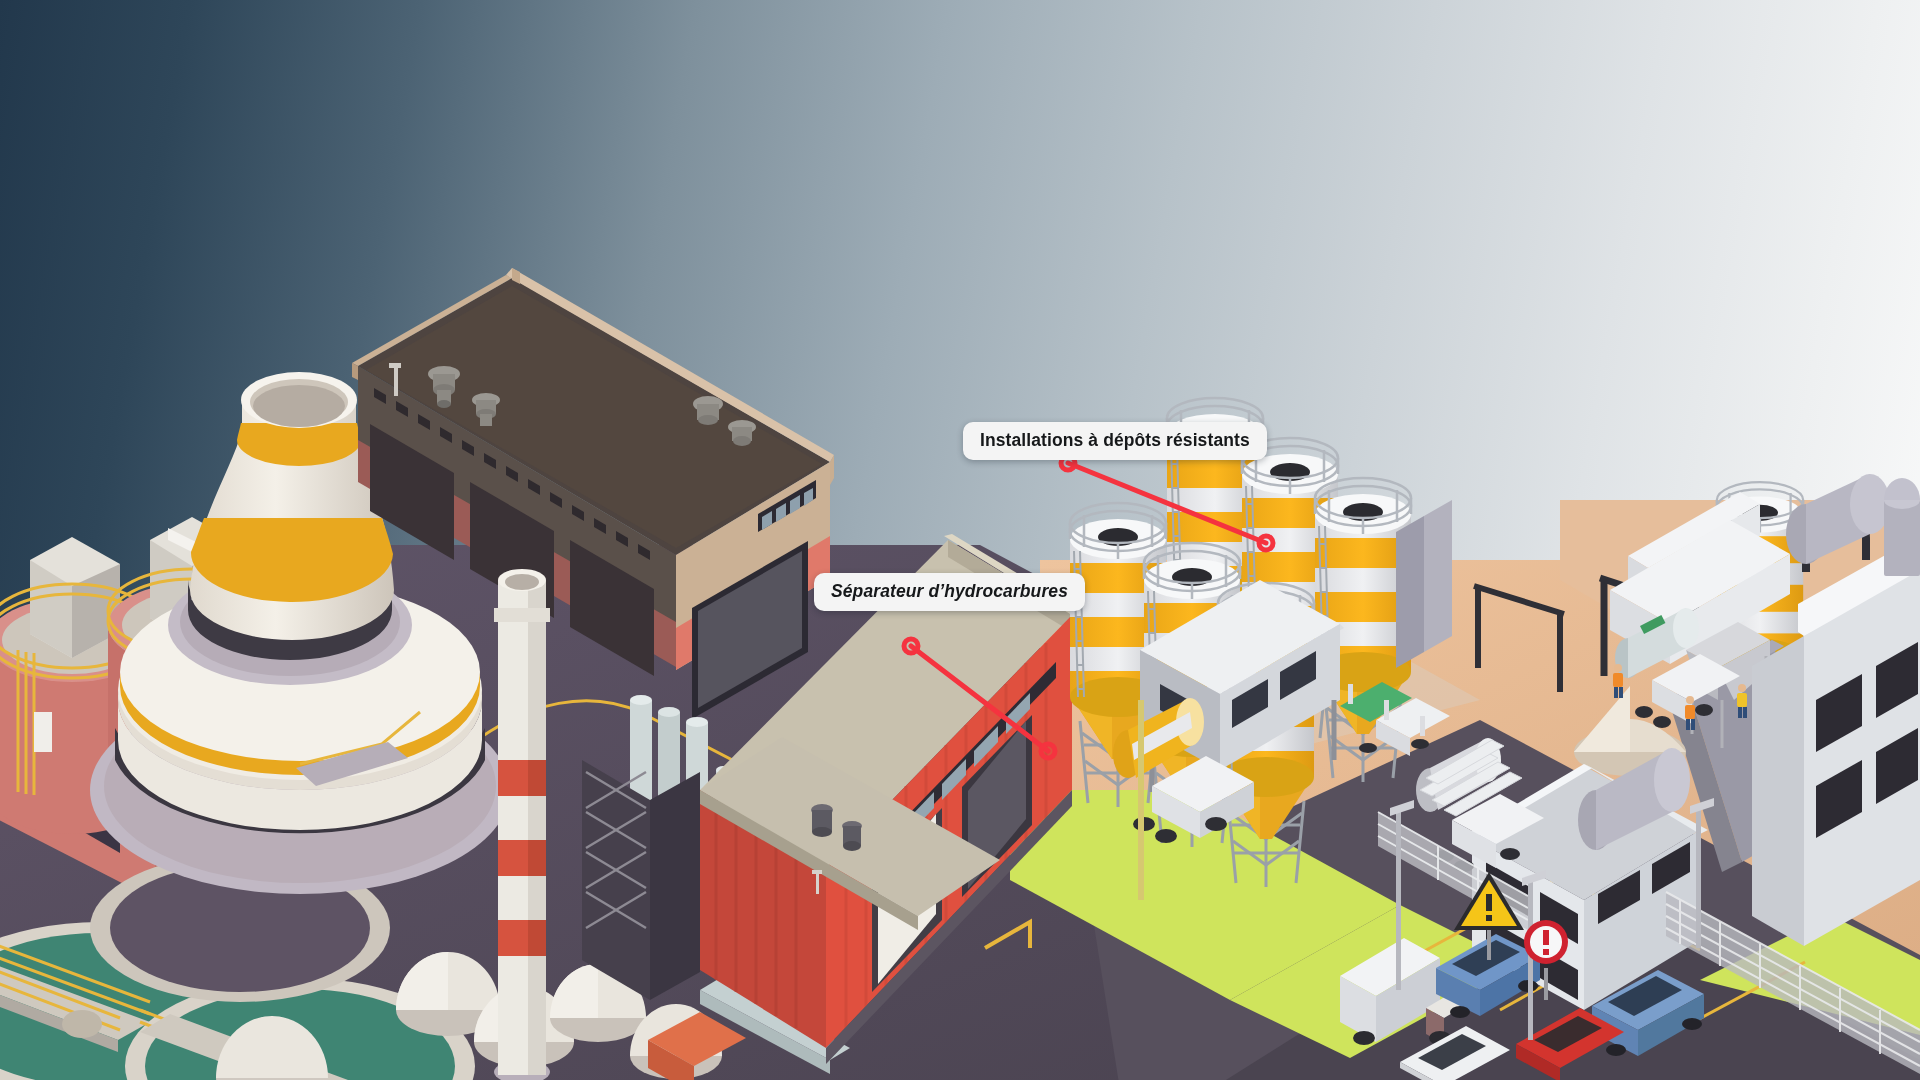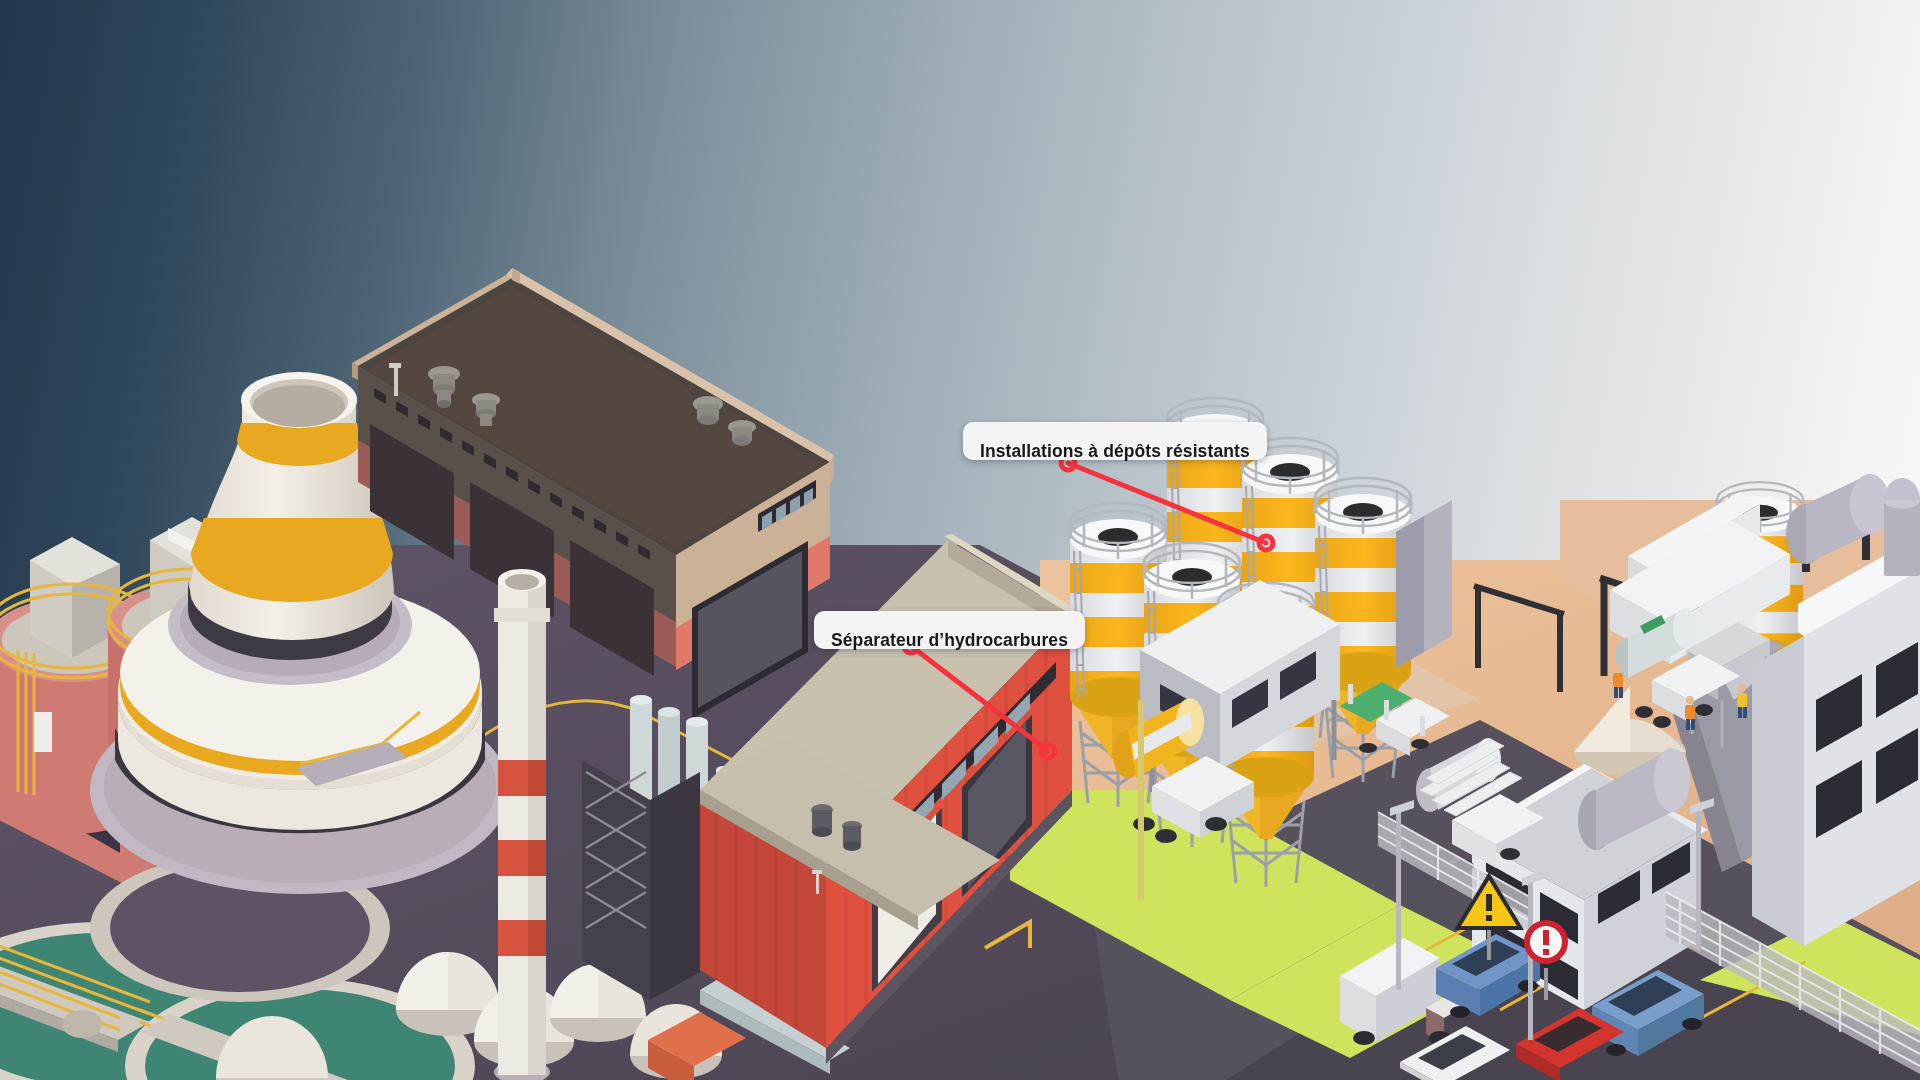--- a/index.html
+++ b/index.html
@@ -28,38 +28,38 @@
         #dfe3e6 79%,
         #eef0f1 89%,
         #fdfdfd 100%);
   }
   #scene{ position:absolute; inset:0; }
   svg.layer{ position:absolute; top:0; left:0; width:1920px; height:1080px; overflow:visible; }
 
   
   .callout{
     position:absolute;
-    display:flex; align-items:flex-end;
+    display:flex; align-items:center;
     height:38px;
     padding:0 17px;
     background:#f4f4f4;
     border-radius:10px;
     box-shadow:0 2px 6px rgba(20,30,40,.30);
     white-space:nowrap;
     z-index:60;
   }
   .callout .txt{
     font-size:17.5px;
     font-weight:bold;
     color:#16181a;
     letter-spacing:.1px;
     line-height:1;
   }
   #callout-1{ left:963px; top:422px; }
-  #callout-2{ left:814px; top:611px; }
+  #callout-2{ left:814px; top:573px;font-style:italic; }
   svg#pointers{ z-index:55; }
   .ptr-line{ stroke:#f5333f; stroke-width:5; fill:none; stroke-linecap:round; }
   .ptr-dot{ fill:none; stroke:#f5333f; stroke-width:5; }
 </style>
 </head>
 <body>
 
 <div id="stage">
 
   <div id="sky"></div>

